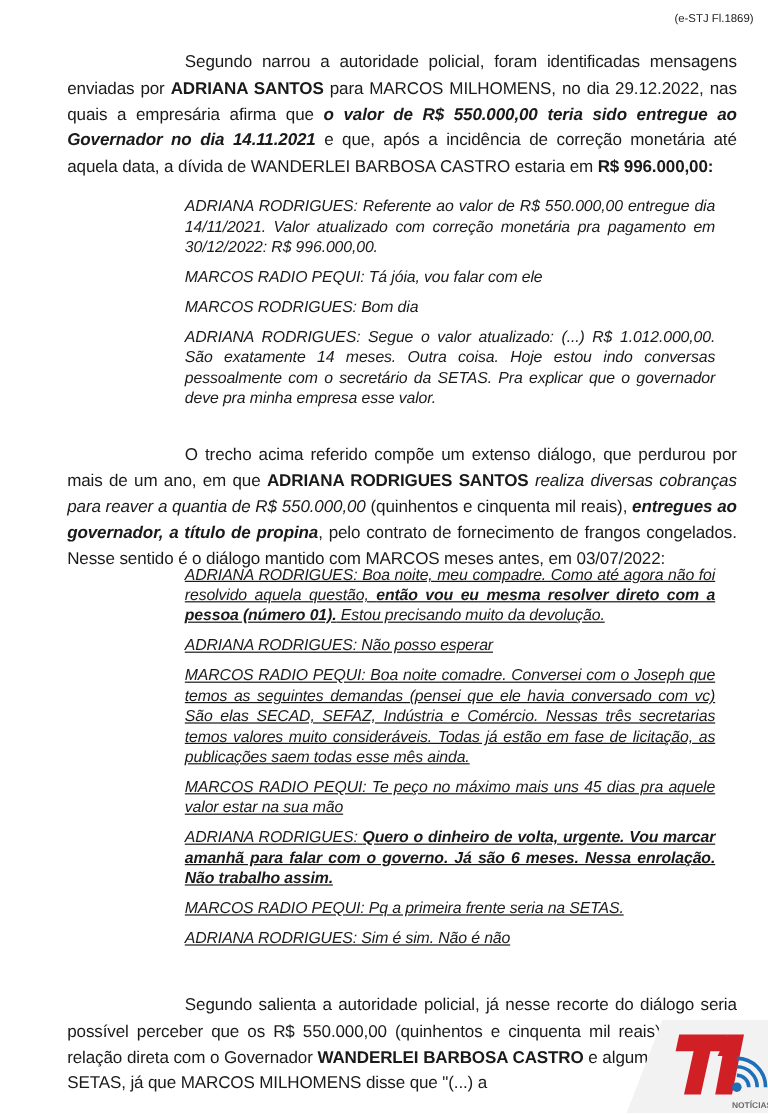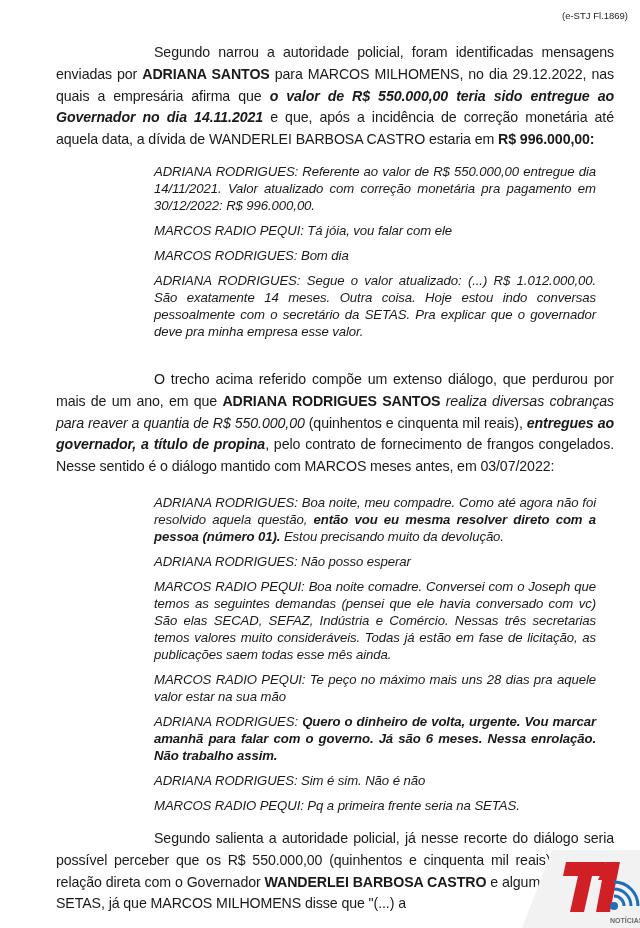--- a/index.html
+++ b/index.html
@@ -47,28 +47,28 @@
   <p>ADRIANA RODRIGUES: Referente ao valor de R$ 550.000,00 entregue dia 14/11/2021. Valor atualizado com correção monetária pra pagamento em 30/12/2022: R$ 996.000,00.</p>
   <p>MARCOS RADIO PEQUI: Tá jóia, vou falar com ele</p>
   <p>MARCOS RODRIGUES: Bom dia</p>
   <p>ADRIANA RODRIGUES: Segue o valor atualizado: (...) R$ 1.012.000,00. São exatamente 14 meses. Outra coisa. Hoje estou indo conversas pessoalmente com o secretário da SETAS. Pra explicar que o governador deve pra minha empresa esse valor.</p>
 </div>
 
 <div class="para" style="top:349px;margin-top:20px;">
   <span>O trecho acima referido compõe um extenso diálogo, que perdurou por mais de um ano, em que </span><span class="b">ADRIANA RODRIGUES SANTOS</span><span> </span><span class="i">realiza diversas cobranças para reaver a quantia de R$ 550.000,00</span><span> (quinhentos e cinquenta mil reais), </span><span class="bi">entregues ao governador, a título de propina</span><span>, pelo contrato de fornecimento de frangos congelados. Nesse sentido é o diálogo mantido com MARCOS meses antes, em 03/07/2022:</span>
 </div>
 
-<div class="quote" style="top:494px;">
+<div class="quote" style="top:470px;text-decoration:underline;">
   <p><span>ADRIANA RODRIGUES: Boa noite, meu compadre. Como até agora não foi resolvido aquela questão, </span><span class="b">então vou eu mesma resolver direto com a pessoa (número 01).</span><span> Estou precisando muito da devolução.</span></p>
   <p>ADRIANA RODRIGUES: Não posso esperar</p>
   <p>MARCOS RADIO PEQUI: Boa noite comadre. Conversei com o Joseph que temos as seguintes demandas (pensei que ele havia conversado com vc) São elas SECAD, SEFAZ, Indústria e Comércio. Nessas três secretarias temos valores muito consideráveis. Todas já estão em fase de licitação, as publicações saem todas esse mês ainda.</p>
-  <p>MARCOS RADIO PEQUI: Te peço no máximo mais uns 28 dias pra aquele valor estar na sua mão</p>
+  <p>MARCOS RADIO PEQUI: Te peço no máximo mais uns 45 dias pra aquele valor estar na sua mão</p>
   <p><span>ADRIANA RODRIGUES: </span><span class="b">Quero o dinheiro de volta, urgente. Vou marcar amanhã para falar com o governo. Já são 6 meses. Nessa enrolação. Não trabalho assim.</span></p>
+  <p>MARCOS RADIO PEQUI: Pq a primeira frente seria na SETAS.</p>
   <p>ADRIANA RODRIGUES: Sim é sim. Não é não</p>
-  <p>MARCOS RADIO PEQUI: Pq a primeira frente seria na SETAS.</p>
 </div>
 
 <div class="para" style="top:828px;">
   <span>Segundo salienta a autoridade policial, já nesse recorte do diálogo seria possível perceber que os R$ 550.000,00 (quinhentos e cinquenta mil reais) possuem relação direta com o Governador </span><span class="b">WANDERLEI BARBOSA CASTRO</span><span> e algum contrato da SETAS, já que MARCOS MILHOMENS disse que "(...) a</span>
 </div>
 
 <div class="logo">
   <svg width="118" height="78" viewBox="0 0 118 78">
     <polygon points="30,0 118,0 118,78 0,78" fill="#f2f2f2"></polygon>
     <polygon points="44,12 84,12 80,26 70,26 62,62 48,62 56,26 41,26" fill="#d11f26"></polygon>

